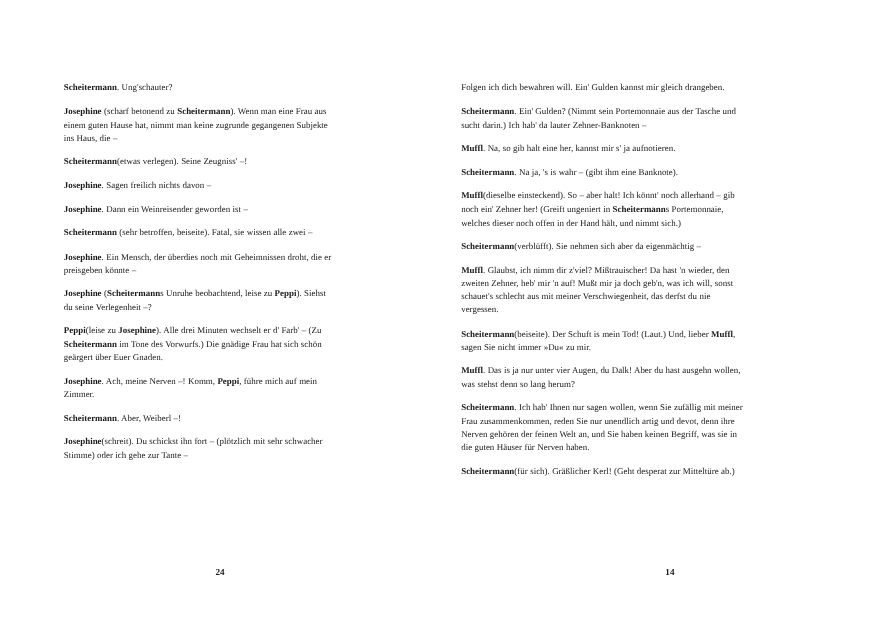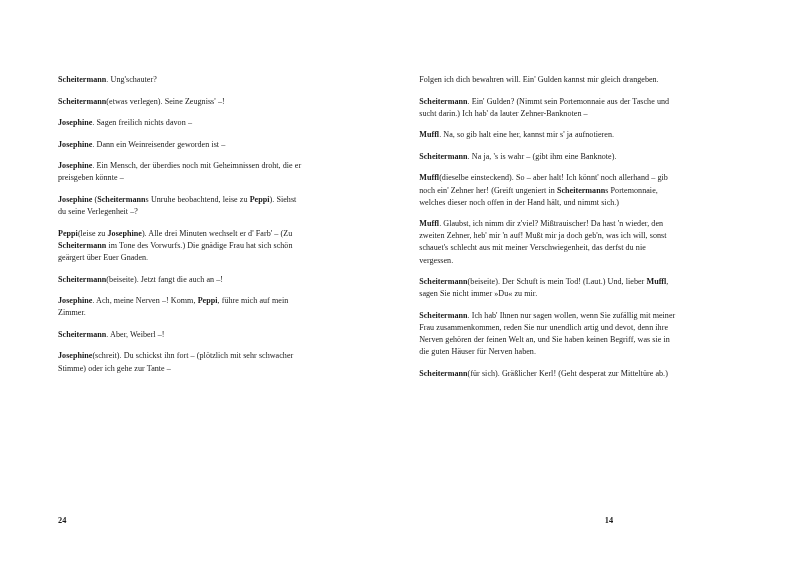--- a/index.html
+++ b/index.html
@@ -74,58 +74,62 @@
     position: absolute;
     font-size: 8.3px;
     font-weight: bold;
     line-height: 10px;
   }
 
   .folio-left {
     left: 58px;
     width: 284px;
     top: 516px;
+    text-align: center;
   }
 
   .folio-right {
     left: 458px;
     width: 302px;
     top: 516px;
     text-align: center;
   }
 </style>
 </head>
 <body>
 
 <div class="page">
 
   <div class="columns">
 
     <div class="column column-left" id="left-col">
         <p class="speech"><span class="speaker">Scheitermann</span>. Ung'schauter?</p>
+        <p class="speech"><span class="speaker">Josephine</span> (scharf betonend zu <span class="inline-name">Scheitermann</span>). Wenn man eine Frau aus einem guten Hause hat, nimmt man keine zugrunde gegangenen Subjekte ins Haus, die –</p>
         <p class="speech"><span class="speaker">Scheitermann</span>(etwas verlegen). Seine Zeugniss' –!</p>
         <p class="speech"><span class="speaker">Josephine</span>. Sagen freilich nichts davon –</p>
         <p class="speech"><span class="speaker">Josephine</span>. Dann ein Weinreisender geworden ist –</p>
+        <p class="speech"><span class="speaker">Scheitermann</span> (sehr betroffen, beiseite). Fatal, sie wissen alle zwei –</p>
         <p class="speech"><span class="speaker">Josephine</span>. Ein Mensch, der überdies noch mit Geheimnissen droht, die er preisgeben könnte –</p>
         <p class="speech"><span class="speaker">Josephine</span> (<span class="inline-name">Scheitermann</span>s Unruhe beobachtend, leise zu <span class="inline-name">Peppi</span>). Siehst du seine Verlegenheit –?</p>
         <p class="speech"><span class="speaker">Peppi</span>(leise zu <span class="inline-name">Josephine</span>). Alle drei Minuten wechselt er d' Farb' – (Zu <span class="inline-name">Scheitermann</span> im Tone des Vorwurfs.) Die gnädige Frau hat sich schön geärgert über Euer Gnaden.</p>
-        <p class="speech"><span class="speaker">Scheitermann</span>(beiseite). Jetzt fangt die auch an –!</p>
         <p class="speech"><span class="speaker">Josephine</span>. Ach, meine Nerven –! Komm, <span class="inline-name">Peppi</span>, führe mich auf mein Zimmer.</p>
         <p class="speech"><span class="speaker">Scheitermann</span>. Aber, Weiberl –!</p>
         <p class="speech"><span class="speaker">Josephine</span>(schreit). Du schickst ihn fort – (plötzlich mit sehr schwacher Stimme) oder ich gehe zur Tante –</p>
       </div>
 
     <div class="column column-right" id="right-col">
         <p class="speech">Folgen ich dich bewahren will. Ein' Gulden kannst mir gleich drangeben.</p>
         <p class="speech"><span class="speaker">Scheitermann</span>. Ein' Gulden? (Nimmt sein Portemonnaie aus der Tasche und sucht darin.) Ich hab' da lauter Zehner-Banknoten –</p>
         <p class="speech"><span class="speaker">Muffl</span>. Na, so gib halt eine her, kannst mir s' ja aufnotieren.</p>
         <p class="speech"><span class="speaker">Scheitermann</span>. Na ja, 's is wahr – (gibt ihm eine Banknote).</p>
         <p class="speech"><span class="speaker">Muffl</span>(dieselbe einsteckend). So – aber halt! Ich könnt' noch allerhand – gib noch ein' Zehner her! (Greift ungeniert in <span class="inline-name">Scheitermann</span>s Portemonnaie, welches dieser noch offen in der Hand hält, und nimmt sich.)</p>
+        <p class="speech"><span class="speaker">Scheitermann</span>(verblüfft). Sie nehmen sich aber da eigenmächtig –</p>
         <p class="speech"><span class="speaker">Muffl</span>. Glaubst, ich nimm dir z'viel? Mißtrauischer! Da hast 'n wieder, den zweiten Zehner, heb' mir 'n auf! Mußt mir ja doch geb'n, was ich will, sonst schauet's schlecht aus mit meiner Verschwiegenheit, das derfst du nie vergessen.</p>
         <p class="speech"><span class="speaker">Scheitermann</span>(beiseite). Der Schuft is mein Tod! (Laut.) Und, lieber <span class="inline-name">Muffl</span>, sagen Sie nicht immer »Du« zu mir.</p>
+        <p class="speech"><span class="speaker">Muffl</span>. Das is ja nur unter vier Augen, du Dalk! Aber du hast ausgehn wollen, was stehst denn so lang herum?</p>
         <p class="speech"><span class="speaker">Scheitermann</span>. Ich hab' Ihnen nur sagen wollen, wenn Sie zufällig mit meiner Frau zusammenkommen, reden Sie nur unendlich artig und devot, denn ihre Nerven gehören der feinen Welt an, und Sie haben keinen Begriff, was sie in die guten Häuser für Nerven haben.</p>
         <p class="speech"><span class="speaker">Scheitermann</span>(für sich). Gräßlicher Kerl! (Geht desperat zur Mitteltüre ab.)</p>
       </div>
 
   </div>
 
   <div class="folio folio-left">24</div>
   <div class="folio folio-right">14</div>
 
 </div>

